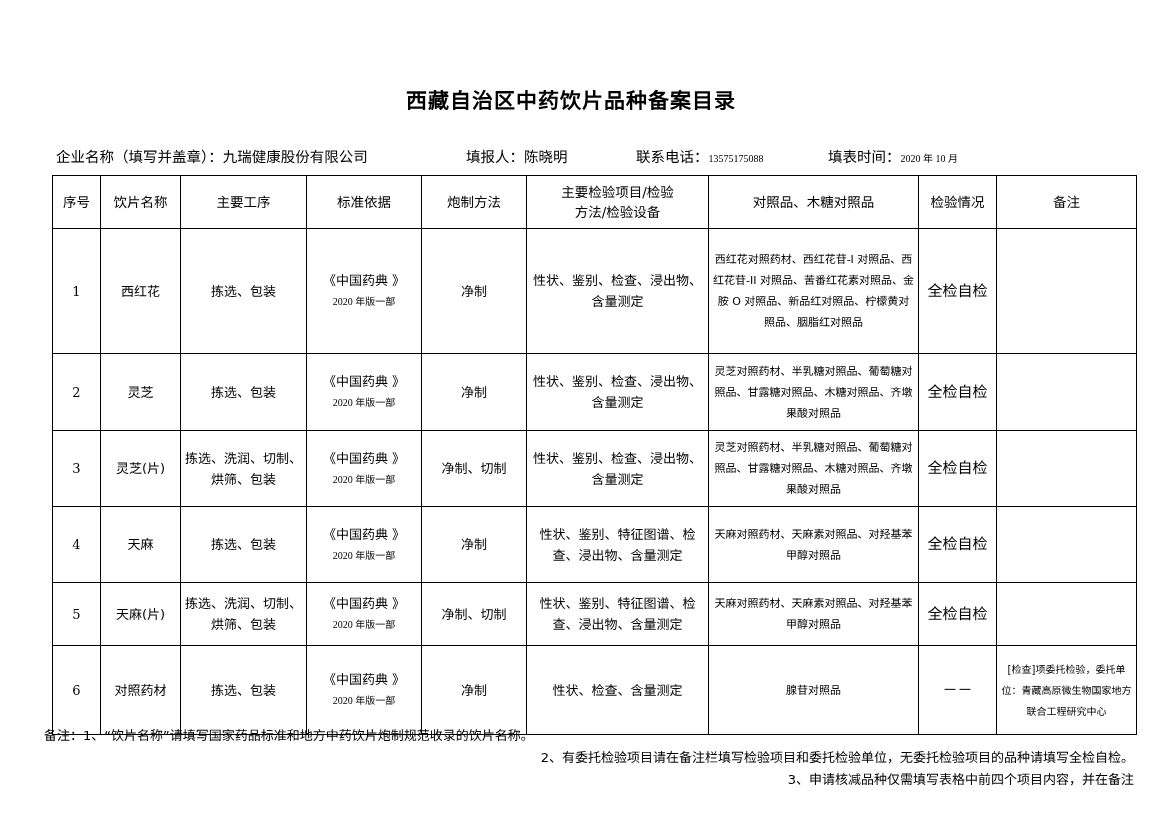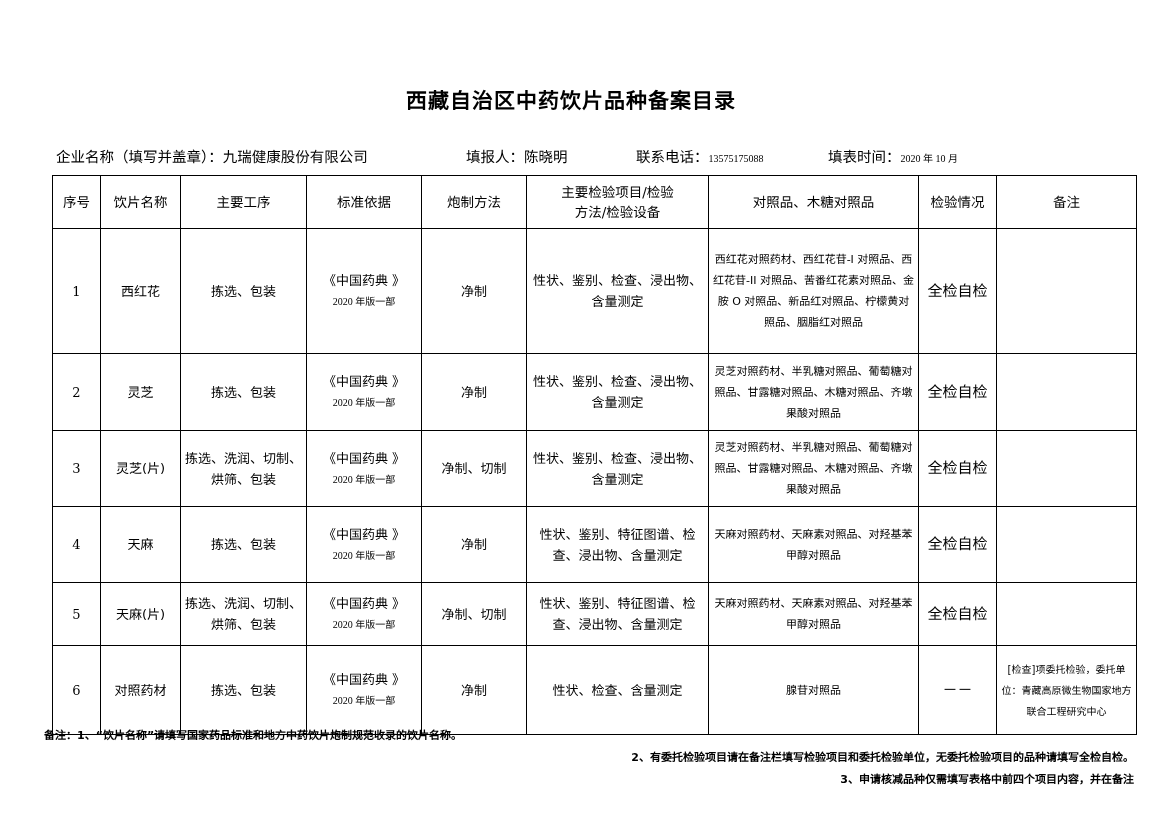--- a/index.html
+++ b/index.html
@@ -119,23 +119,22 @@
   tr.r4 td { height: 69px; }
   tr.r5 td { height: 56px; }
   tr.r6 td { height: 82px; }
 
   
   .footer-notes {
     position: absolute;
     top: 690px;
     left: 44px;
     width: 1090px;
-    font-size: 11px;
+    font-size: 13px;
     line-height: 22px;
-    font-weight: bold;
   }
   .footer-notes .note-line {
     white-space: nowrap;
   }
   .footer-notes .note-line.indent {
     padding-left: 52px;
     text-align: right;
   }
 </style>
 </head>

